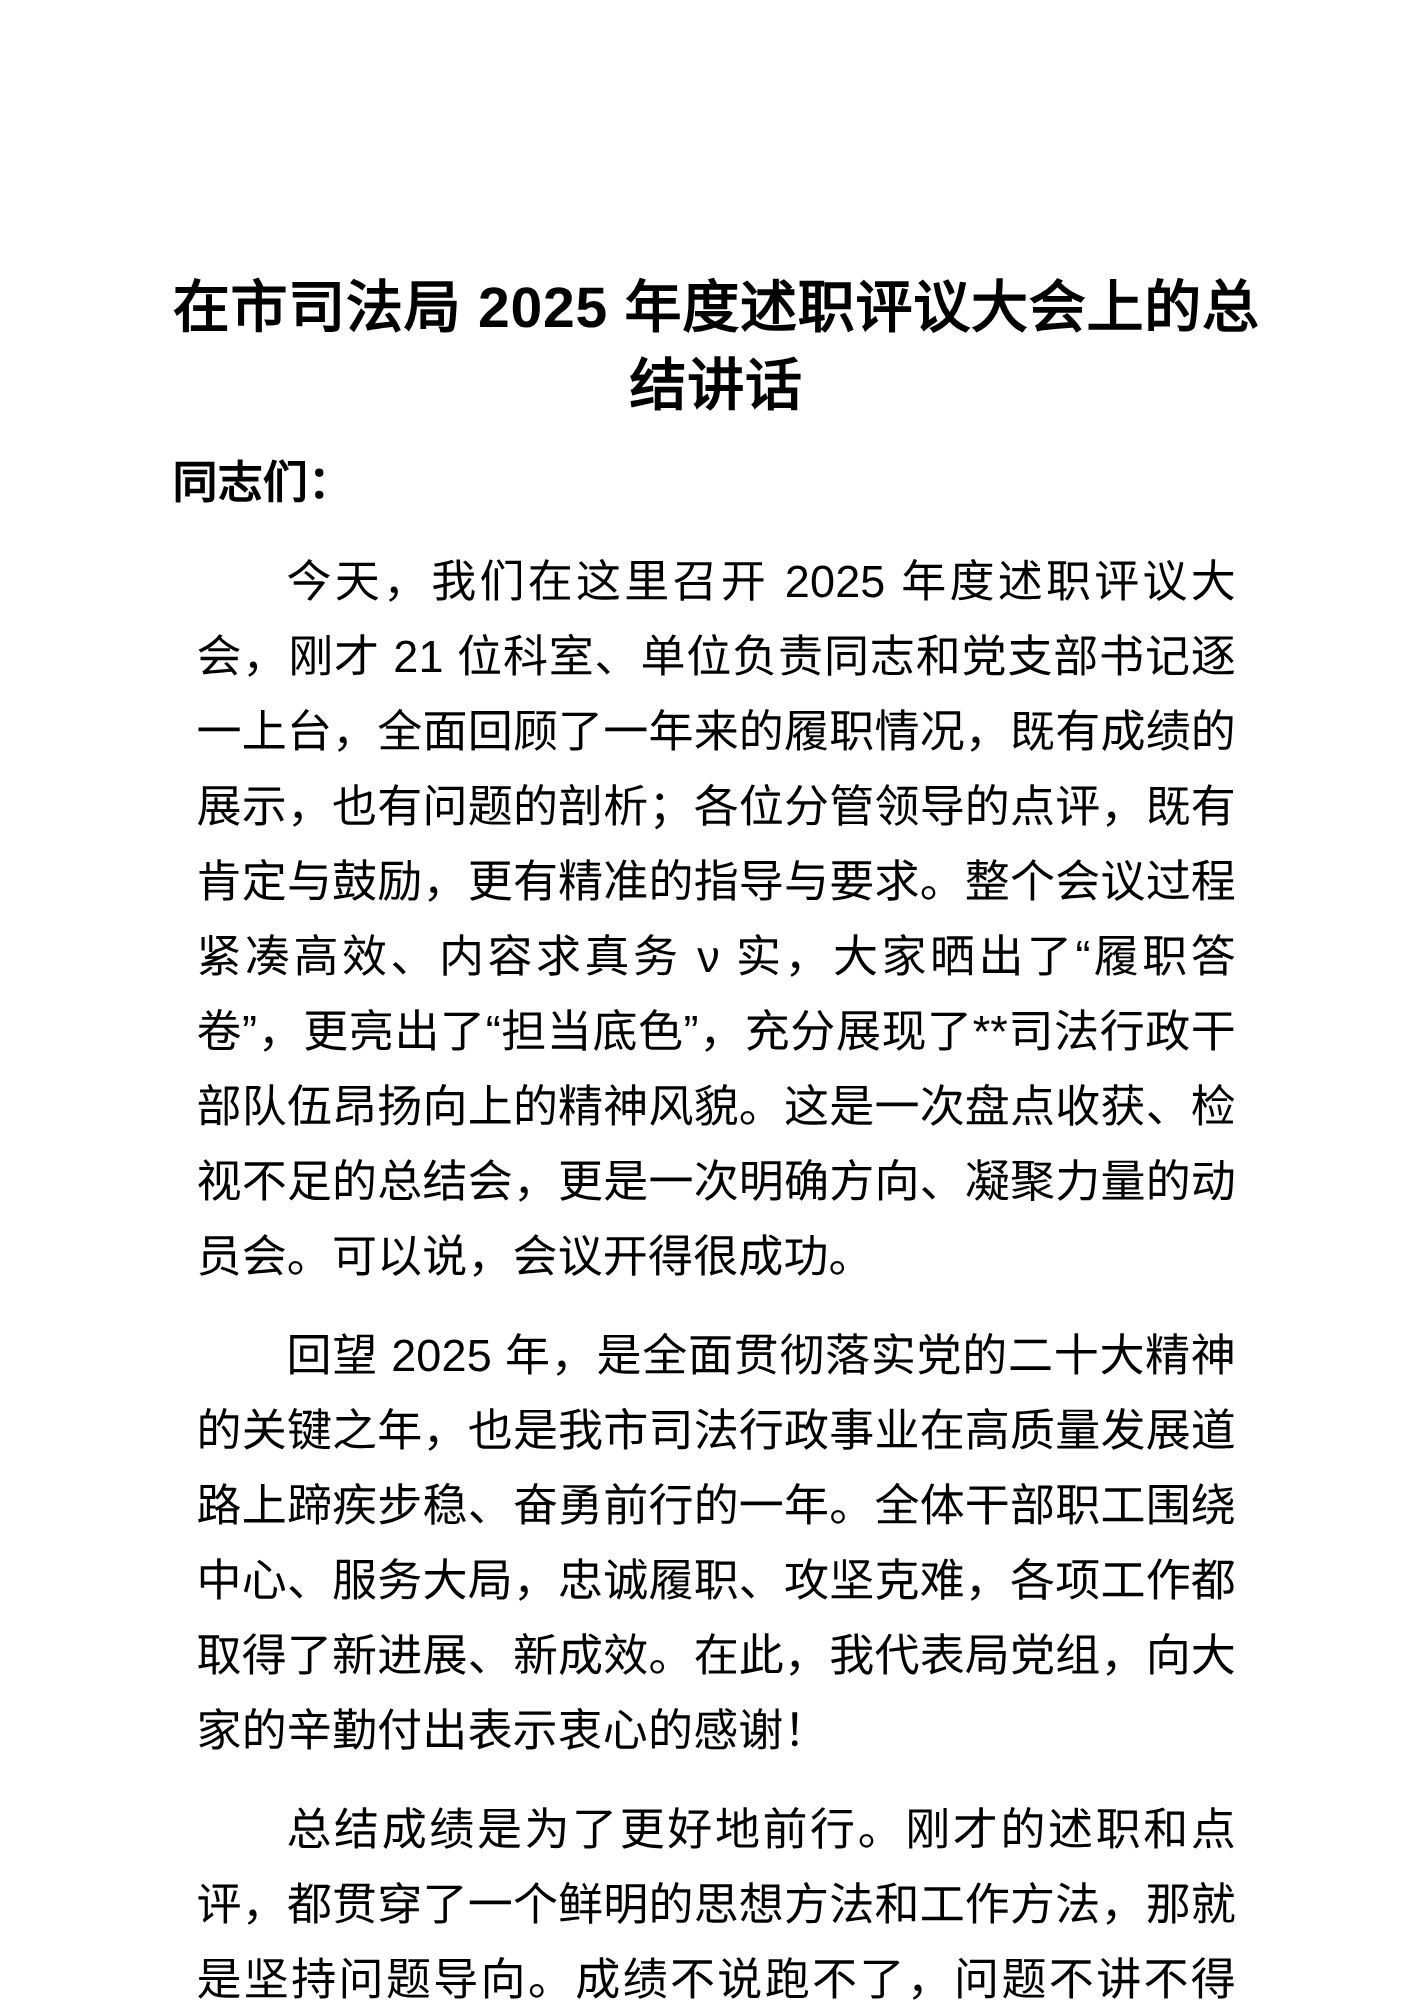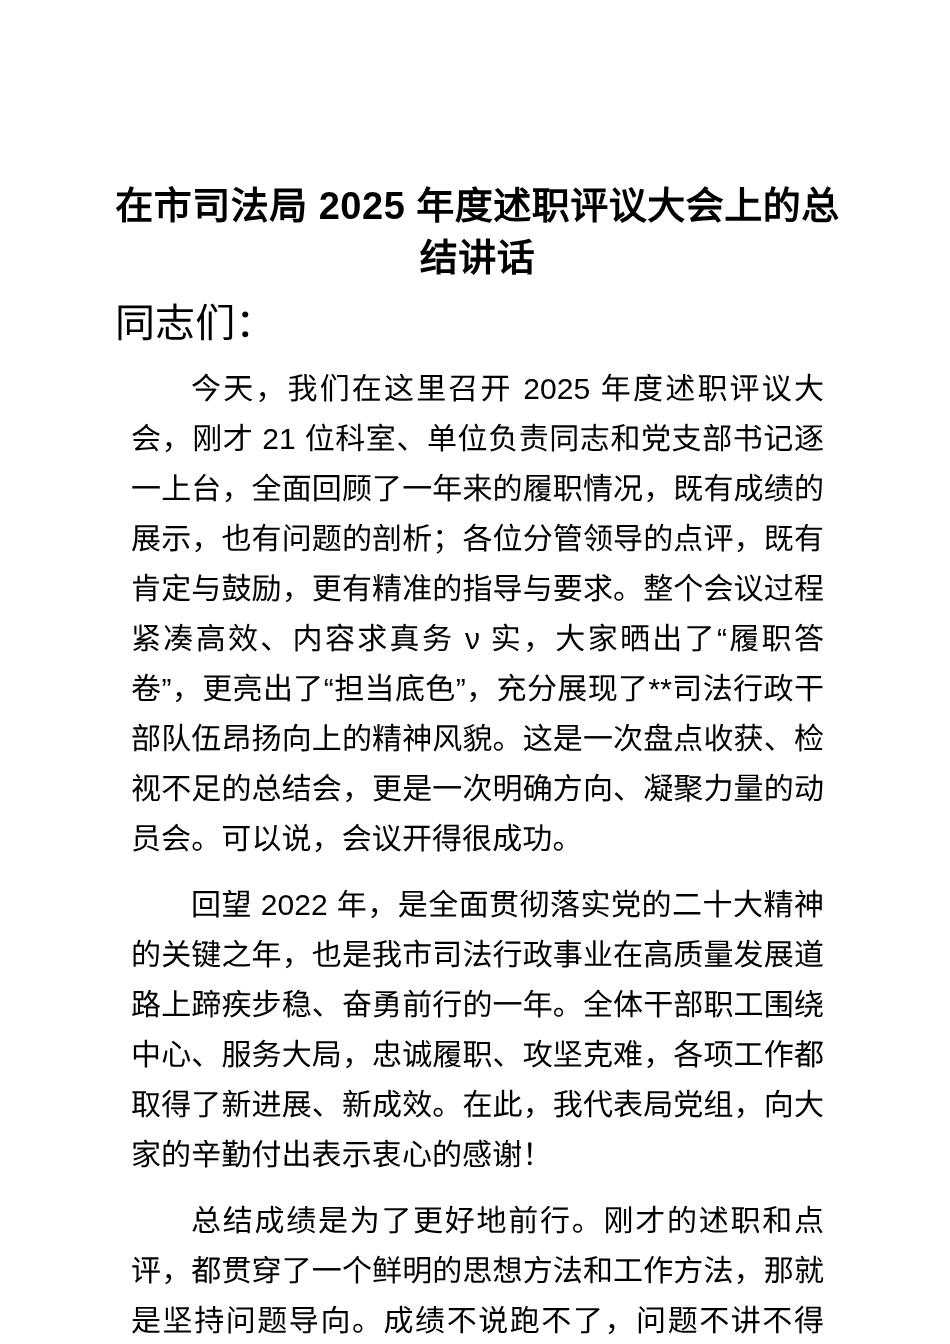--- a/index.html
+++ b/index.html
@@ -33,26 +33,27 @@
     line-height: 52px;
     font-weight: bold;
     text-align: center;
     letter-spacing: 0.5px;
     word-break: break-all;
   }
 
   .salutation {
     margin: 0;
     padding: 0;
-    font-size: 40px;
+    font-size: 30px;
     line-height: 50px;
     text-align: justify;
     text-justify: inter-ideograph;
     word-break: break-all;
     letter-spacing: 0.1px;
+    font-weight: bold;
   }
 
   .body-para {
     margin: 16px;
     padding: 0;
     font-size: 30px;
     line-height: 50px;
     text-align: justify;
     text-justify: inter-ideograph;
     text-indent: 2em;
@@ -64,17 +65,17 @@
 <body>
 
 <div class="page">
 
   <h1 class="doc-title">在市司法局 2025 年度述职评议大会上的总结讲话</h1>
 
   <p class="salutation">同志们：</p>
 
   <p class="body-para">今天，我们在这里召开 2025 年度述职评议大会，刚才 21 位科室、单位负责同志和党支部书记逐一上台，全面回顾了一年来的履职情况，既有成绩的展示，也有问题的剖析；各位分管领导的点评，既有肯定与鼓励，更有精准的指导与要求。整个会议过程紧凑高效、内容求真务 ν 实，大家晒出了“履职答卷”，更亮出了“担当底色”，充分展现了**司法行政干部队伍昂扬向上的精神风貌。这是一次盘点收获、检视不足的总结会，更是一次明确方向、凝聚力量的动员会。可以说，会议开得很成功。</p>
 
-  <p class="body-para">回望 2022 年，是全面贯彻落实党的二十大精神的关键之年，也是我市司法行政事业在高质量发展道路上蹄疾步稳、奋勇前行的一年。全体干部职工围绕中心、服务大局，忠诚履职、攻坚克难，各项工作都取得了新进展、新成效。在此，我代表局党组，向大家的辛勤付出表示衷心的感谢！</p>
+  <p class="body-para">回望 2025 年，是全面贯彻落实党的二十大精神的关键之年，也是我市司法行政事业在高质量发展道路上蹄疾步稳、奋勇前行的一年。全体干部职工围绕中心、服务大局，忠诚履职、攻坚克难，各项工作都取得了新进展、新成效。在此，我代表局党组，向大家的辛勤付出表示衷心的感谢！</p>
 
   <p class="body-para">总结成绩是为了更好地前行。刚才的述职和点评，都贯穿了一个鲜明的思想方法和工作方法，那就是坚持问题导向。成绩不说跑不了，问题不讲不得了。一个单位、一个干部，能不</p>
 
 </div>
 
 </body></html>

